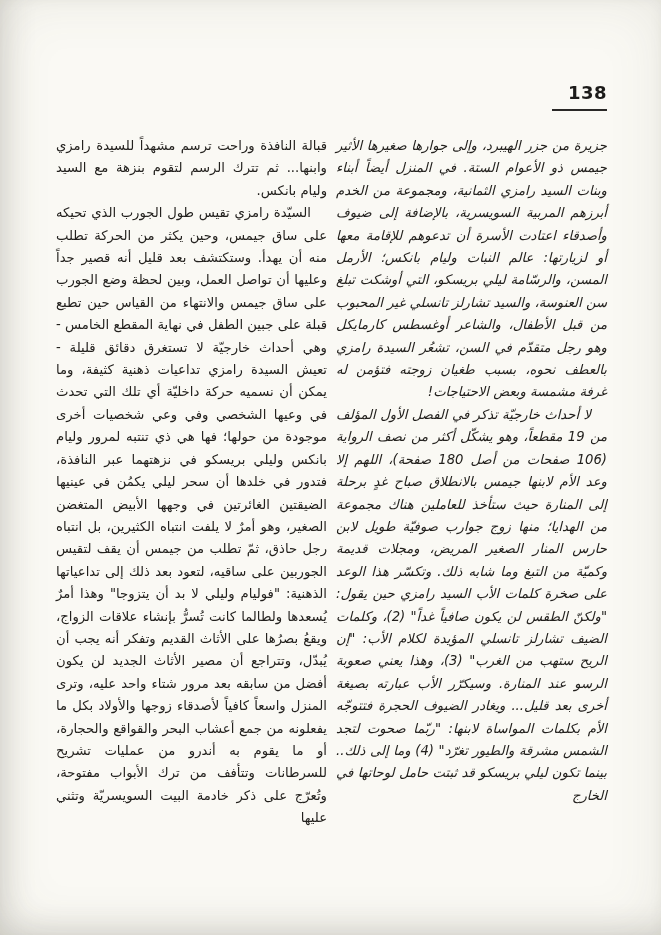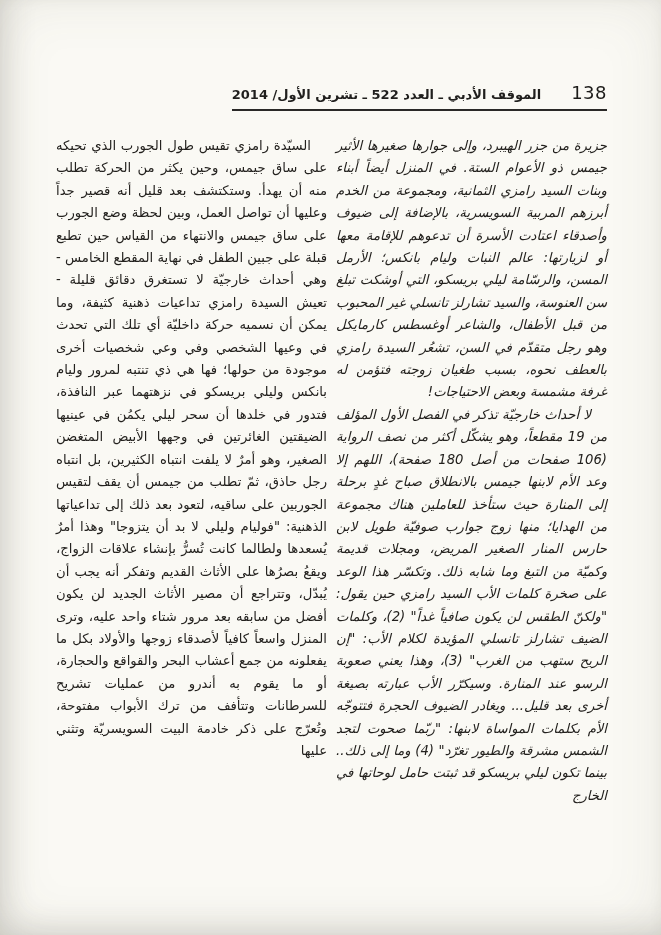--- a/index.html
+++ b/index.html
@@ -26,21 +26,21 @@
     right: 54px;
     direction: rtl;
     display: flex;
     align-items: baseline;
     gap: 14px;
     border-bottom: 2px solid #2a2927;
     padding-bottom: 6px;
   }
   .page-number {
     font-size: 18px;
-    font-weight: normal;
+    font-weight: bold;
     color: #1c1b19;
     letter-spacing: 0.5px;
     margin-left: 16px;
   }
   .journal-title {
     font-size: 13px;
     font-weight: bold;
     color: #201f1d;
   }
   .column {
@@ -58,25 +58,25 @@
   .col-right { right: 54px; font-style: italic; }
   .col-left { left: 56px; }
 </style>
 </head>
 <body>
 
 <div class="page">
 
   <div class="header">
     <span class="page-number">138</span>
-    <span class="journal-title">الموقف الأدبي ـ العدد 522 ـ تشرين الأول/ 2014</span>
   </div>
 
   <div class="column col-right">
     <p>جزيرة من جزر الهيبرد، وإلى جوارها صغيرها الأثير جيمس ذو الأعوام الستة. في المنزل أيضاً أبناء وبنات السيد رامزي الثمانية، ومجموعة من الخدم أبرزهم المربية السويسرية، بالإضافة إلى ضيوف وأصدقاء اعتادت الأسرة أن تدعوهم للإقامة معها أو لزيارتها: عالم النبات وليام بانكس؛ الأرمل المسن، والرسّامة ليلي بريسكو، التي أوشكت تبلغ سن العنوسة، والسيد تشارلز تانسلي غير المحبوب من قبل الأطفال، والشاعر أوغسطس كارمايكل وهو رجل متقدّم في السن، تشعُر السيدة رامزي بالعطف نحوه، بسبب طغيان زوجته فتؤمن له غرفة مشمسة وبعض الاحتياجات!</p>
     <p class="indent">لا أحداث خارجيّة تذكر في الفصل الأول المؤلف من 19 مقطعاً، وهو يشكّل أكثر من نصف الرواية (106 صفحات من أصل 180 صفحة)، اللهم إلا وعد الأم لابنها جيمس بالانطلاق صباح غدٍ برحلة إلى المنارة حيث ستأخذ للعاملين هناك مجموعة من الهدايا؛ منها زوج جوارب صوفيّة طويل لابن حارس المنار الصغير المريض، ومجلات قديمة وكميّة من التبغ وما شابه ذلك. وتكسّر هذا الوعد على صخرة كلمات الأب السيد رامزي حين يقول: "ولكنّ الطقس لن يكون صافياً غداً" (2)، وكلمات الضيف تشارلز تانسلي المؤيدة لكلام الأب: "إن الريح ستهب من الغرب" (3)، وهذا يعني صعوبة الرسو عند المنارة. وسيكرّر الأب عبارته بصيغة أخرى بعد قليل... ويغادر الضيوف الحجرة فتتوجّه الأم بكلمات المواساة لابنها: "ربّما صحوت لتجد الشمس مشرقة والطيور تغرّد" (4) وما إلى ذلك.. بينما تكون ليلي بريسكو قد ثبتت حامل لوحاتها في الخارج</p>
   </div>
 
   <div class="column col-left">
+    <p>قبالة النافذة وراحت ترسم مشهداً للسيدة رامزي وابنها... ثم تترك الرسم لتقوم بنزهة مع السيد وليام بانكس.</p>
     <p class="indent">السيّدة رامزي تقيس طول الجورب الذي تحيكه على ساق جيمس، وحين يكثر من الحركة تطلب منه أن يهدأ. وستكتشف بعد قليل أنه قصير جداً وعليها أن تواصل العمل، وبين لحظة وضع الجورب على ساق جيمس والانتهاء من القياس حين تطبع قبلة على جبين الطفل في نهاية المقطع الخامس - وهي أحداث خارجيّة لا تستغرق دقائق قليلة - تعيش السيدة رامزي تداعيات ذهنية كثيفة، وما يمكن أن نسميه حركة داخليّة أي تلك التي تحدث في وعيها الشخصي وفي وعي شخصيات أخرى موجودة من حولها؛ فها هي ذي تنتبه لمرور وليام بانكس وليلي بريسكو في نزهتهما عبر النافذة، فتدور في خلدها أن سحر ليلي يكمُن في عينيها الضيقتين الغائرتين في وجهها الأبيض المتغضن الصغير، وهو أمرٌ لا يلفت انتباه الكثيرين، بل انتباه رجل حاذق، ثمّ تطلب من جيمس أن يقف لتقيس الجوربين على ساقيه، لتعود بعد ذلك إلى تداعياتها الذهنية: "فوليام وليلي لا بد أن يتزوجا" وهذا أمرٌ يُسعدها ولطالما كانت تُسرُّ بإنشاء علاقات الزواج، ويقعُ بصرُها على الأثاث القديم وتفكر أنه يجب أن يُبدّل، وتتراجع أن مصير الأثاث الجديد لن يكون أفضل من سابقه بعد مرور شتاء واحد عليه، وترى المنزل واسعاً كافياً لأصدقاء زوجها والأولاد بكل ما يفعلونه من جمع أعشاب البحر والقواقع والحجارة، أو ما يقوم به أندرو من عمليات تشريح للسرطانات وتتأفف من ترك الأبواب مفتوحة، وتُعرّج على ذكر خادمة البيت السويسريّة وتثني عليها</p>
   </div>
 
 </div>
 
 </body></html>

